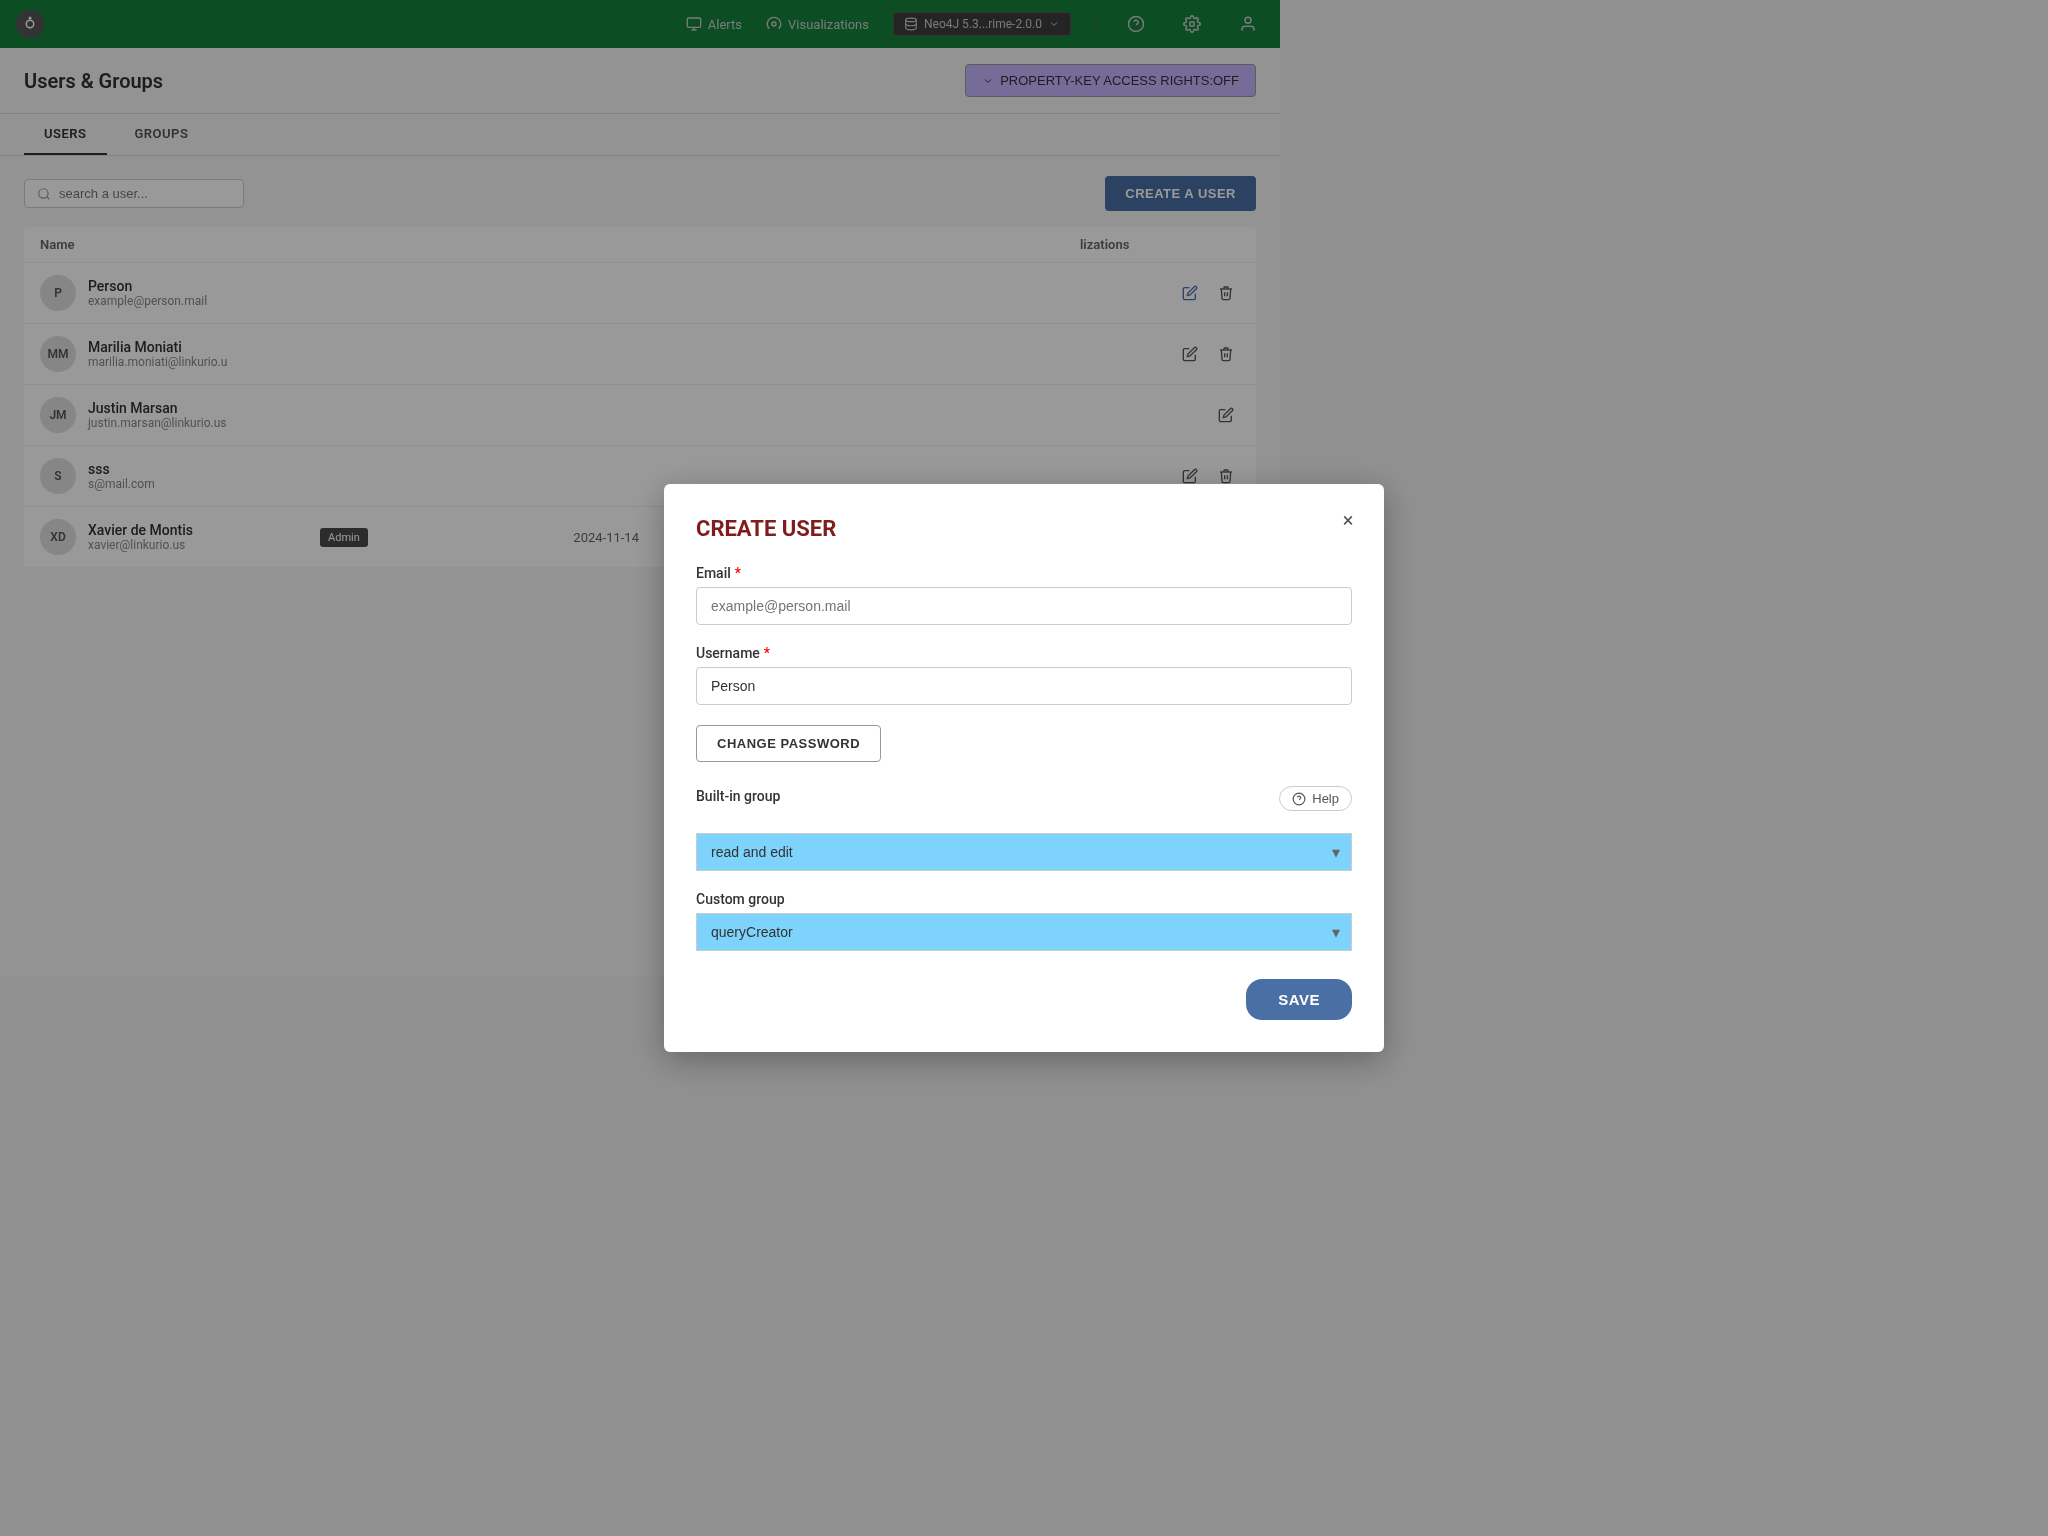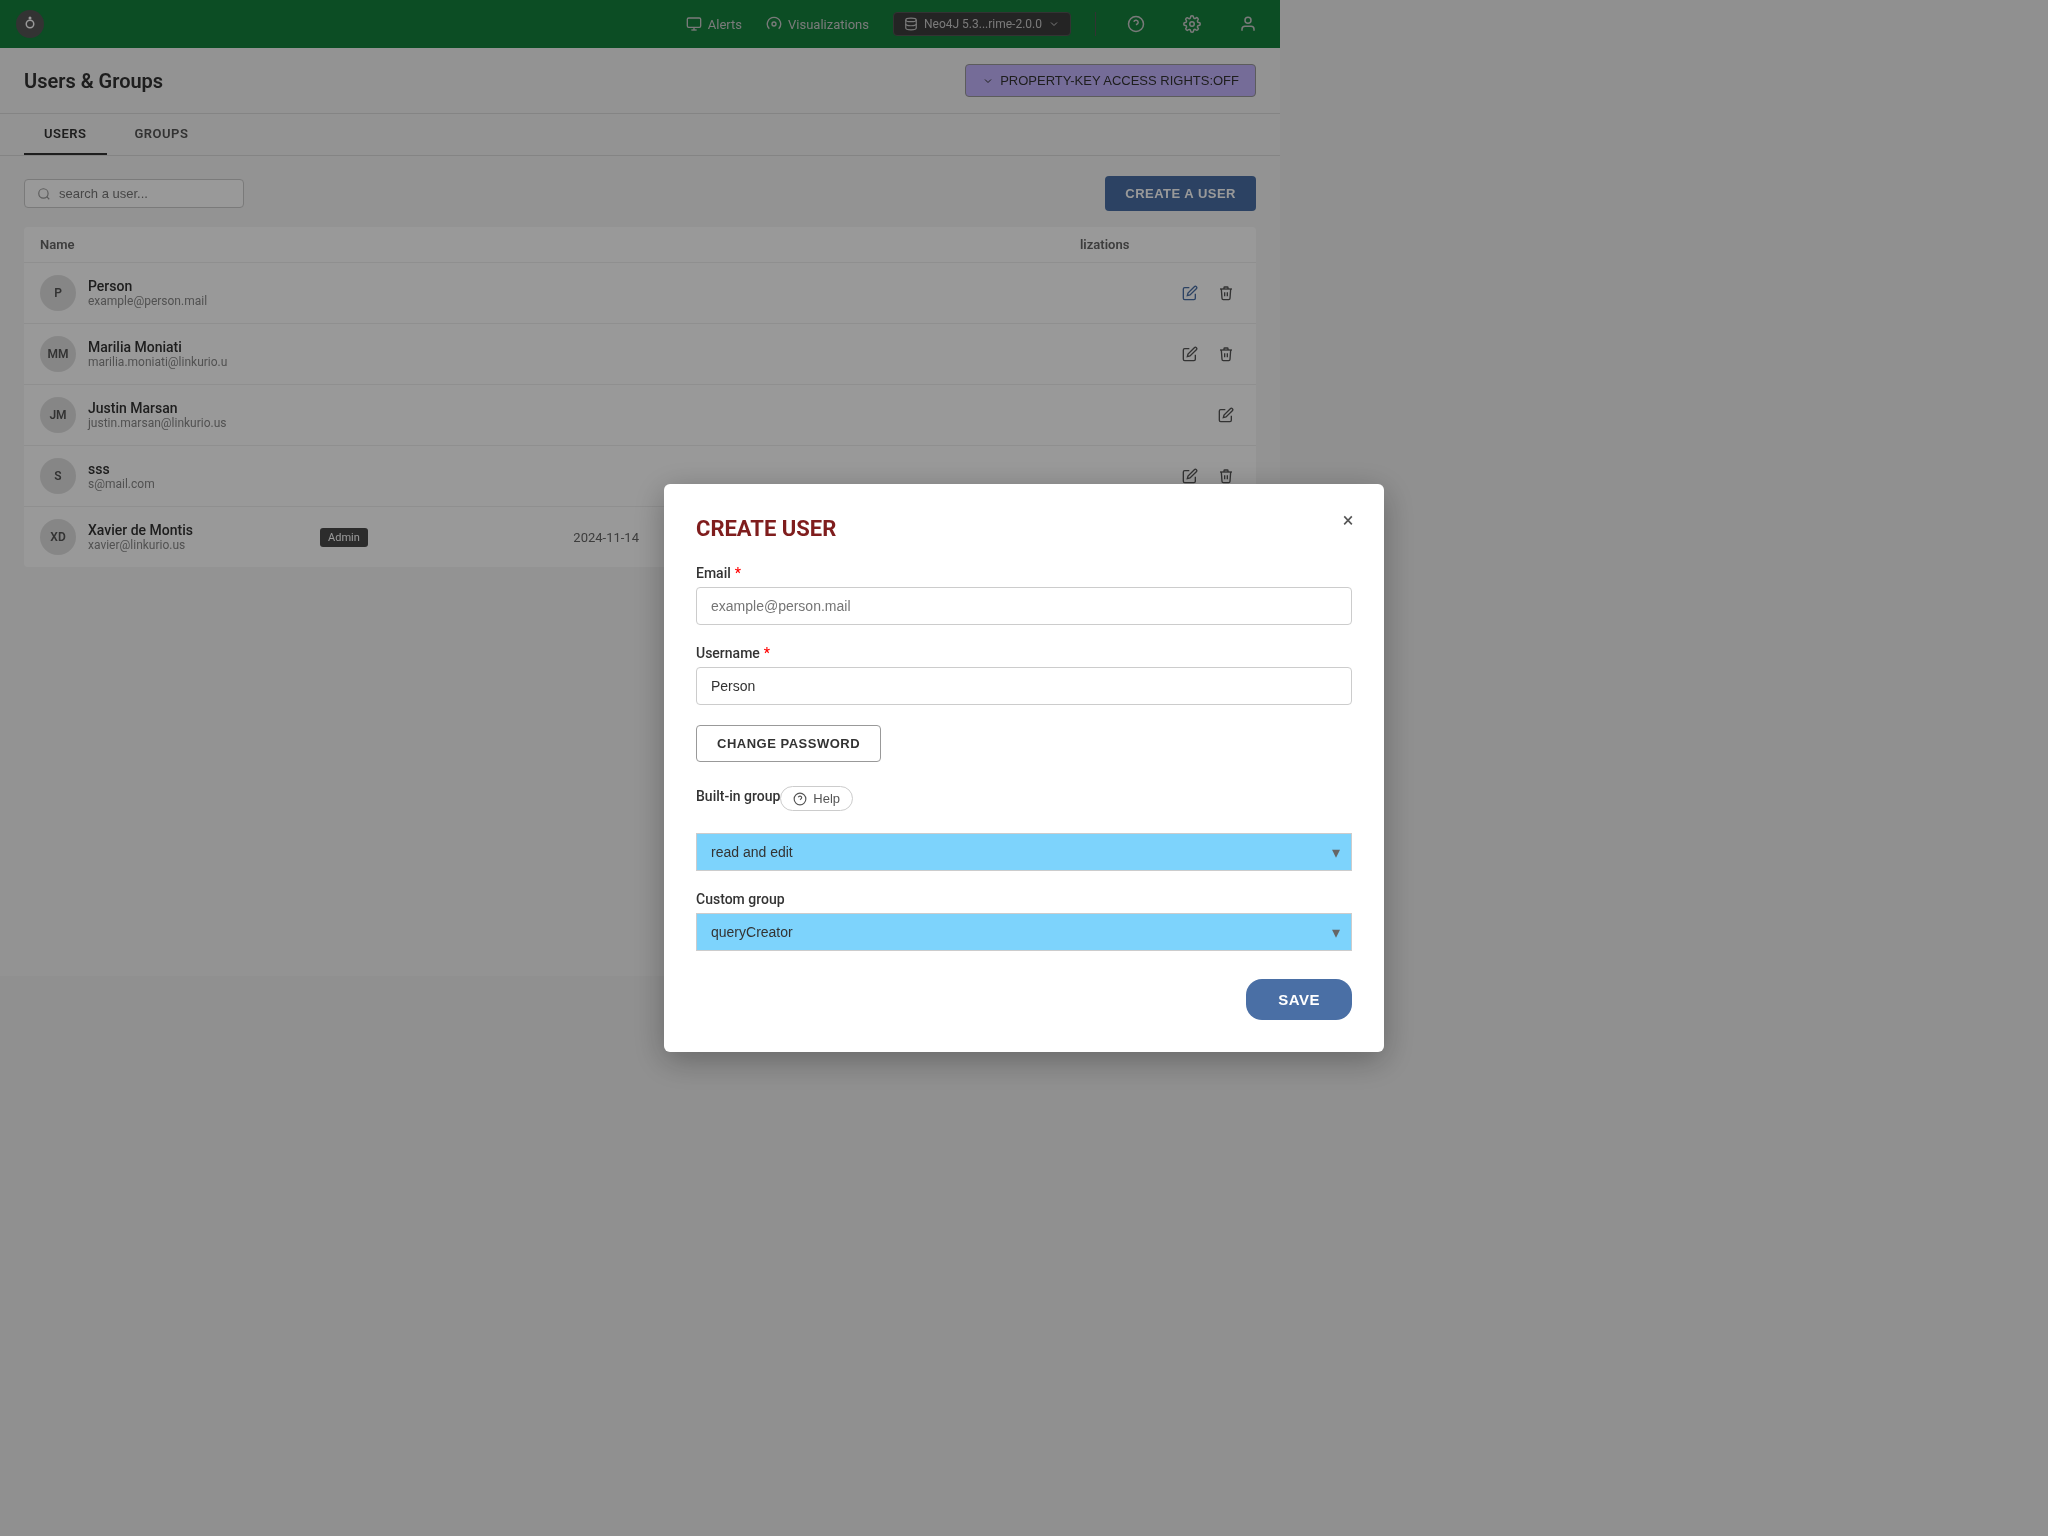--- a/index.html
+++ b/index.html
@@ -261,21 +261,21 @@
       padding: 10px 20px;
       font-size: 13px;
       font-weight: 600;
       letter-spacing: 0.5px;
       cursor: pointer;
       color: #333;
       margin-bottom: 24px;
       display: inline-block;
     }
     .builtin-group-row {
-      display: flex; align-items: center; 
+      display: flex; align-items: center; justify-content: space-between;
       margin-bottom: 22px;
     }
     .help-btn {
       display: flex; align-items: center; gap: 6px;
       border: 1px solid #ccc;
       border-radius: 20px;
       padding: 4px 12px;
       font-size: 13px;
       color: #555;
       cursor: pointer;

